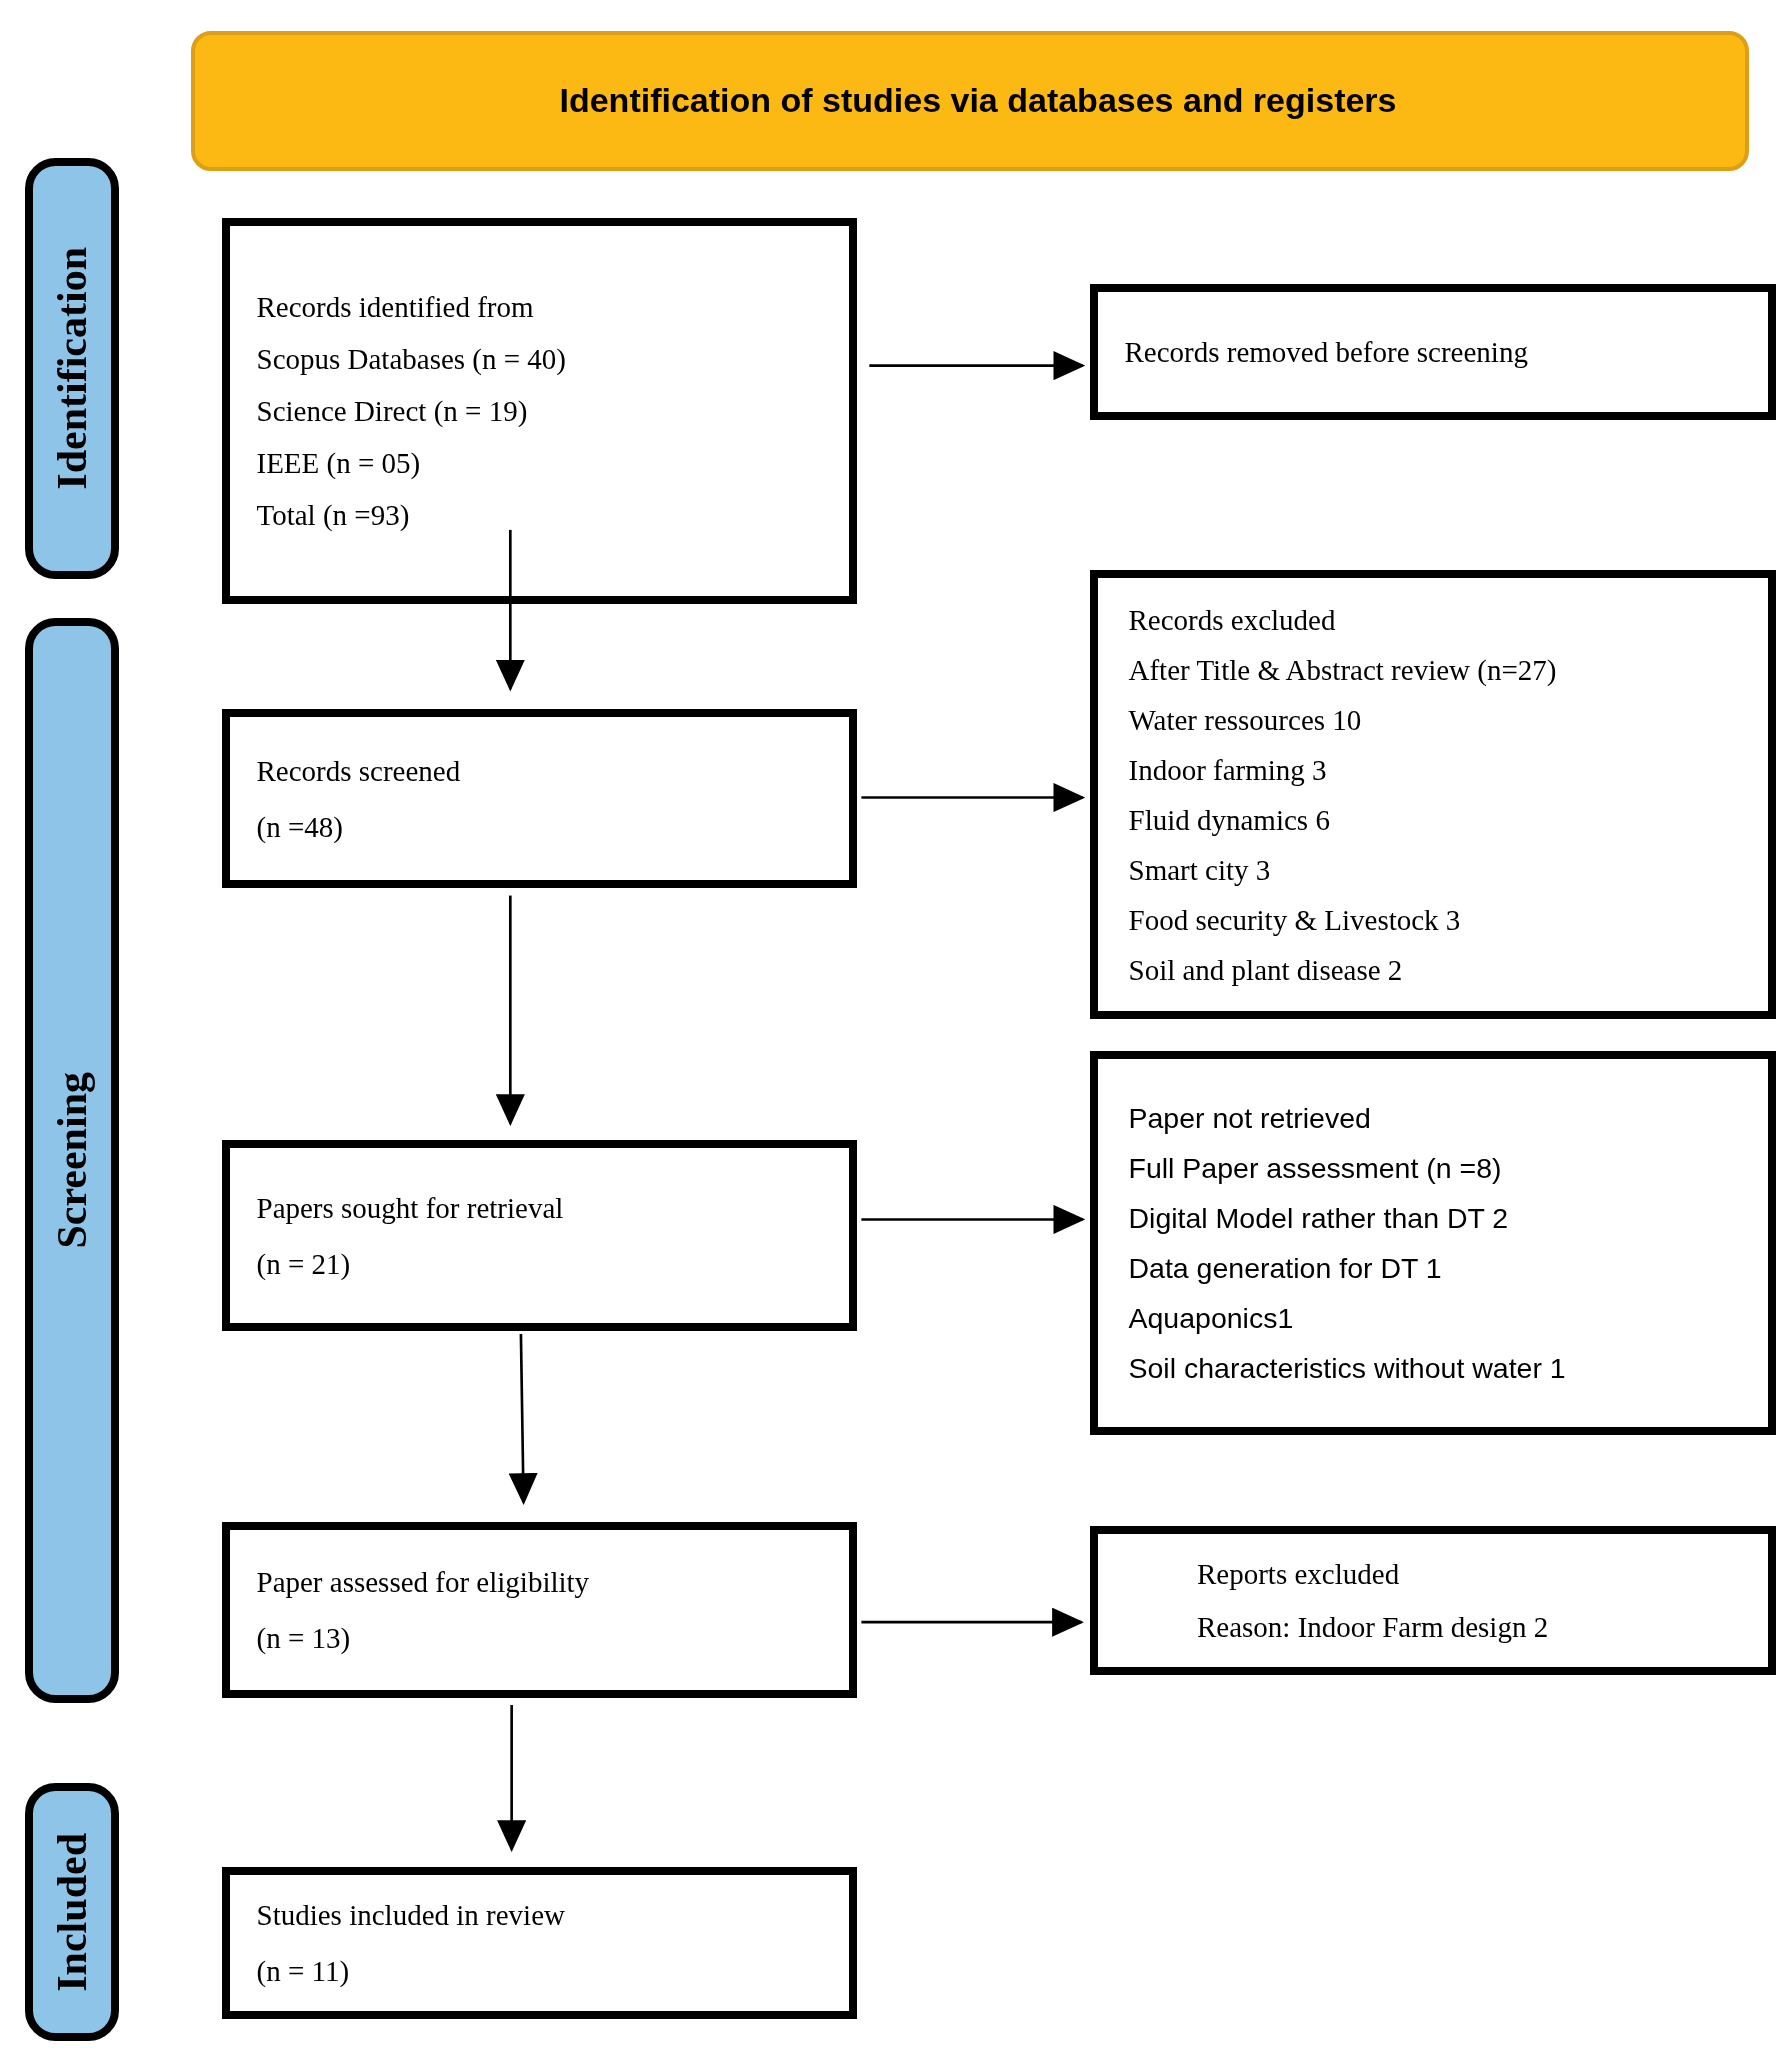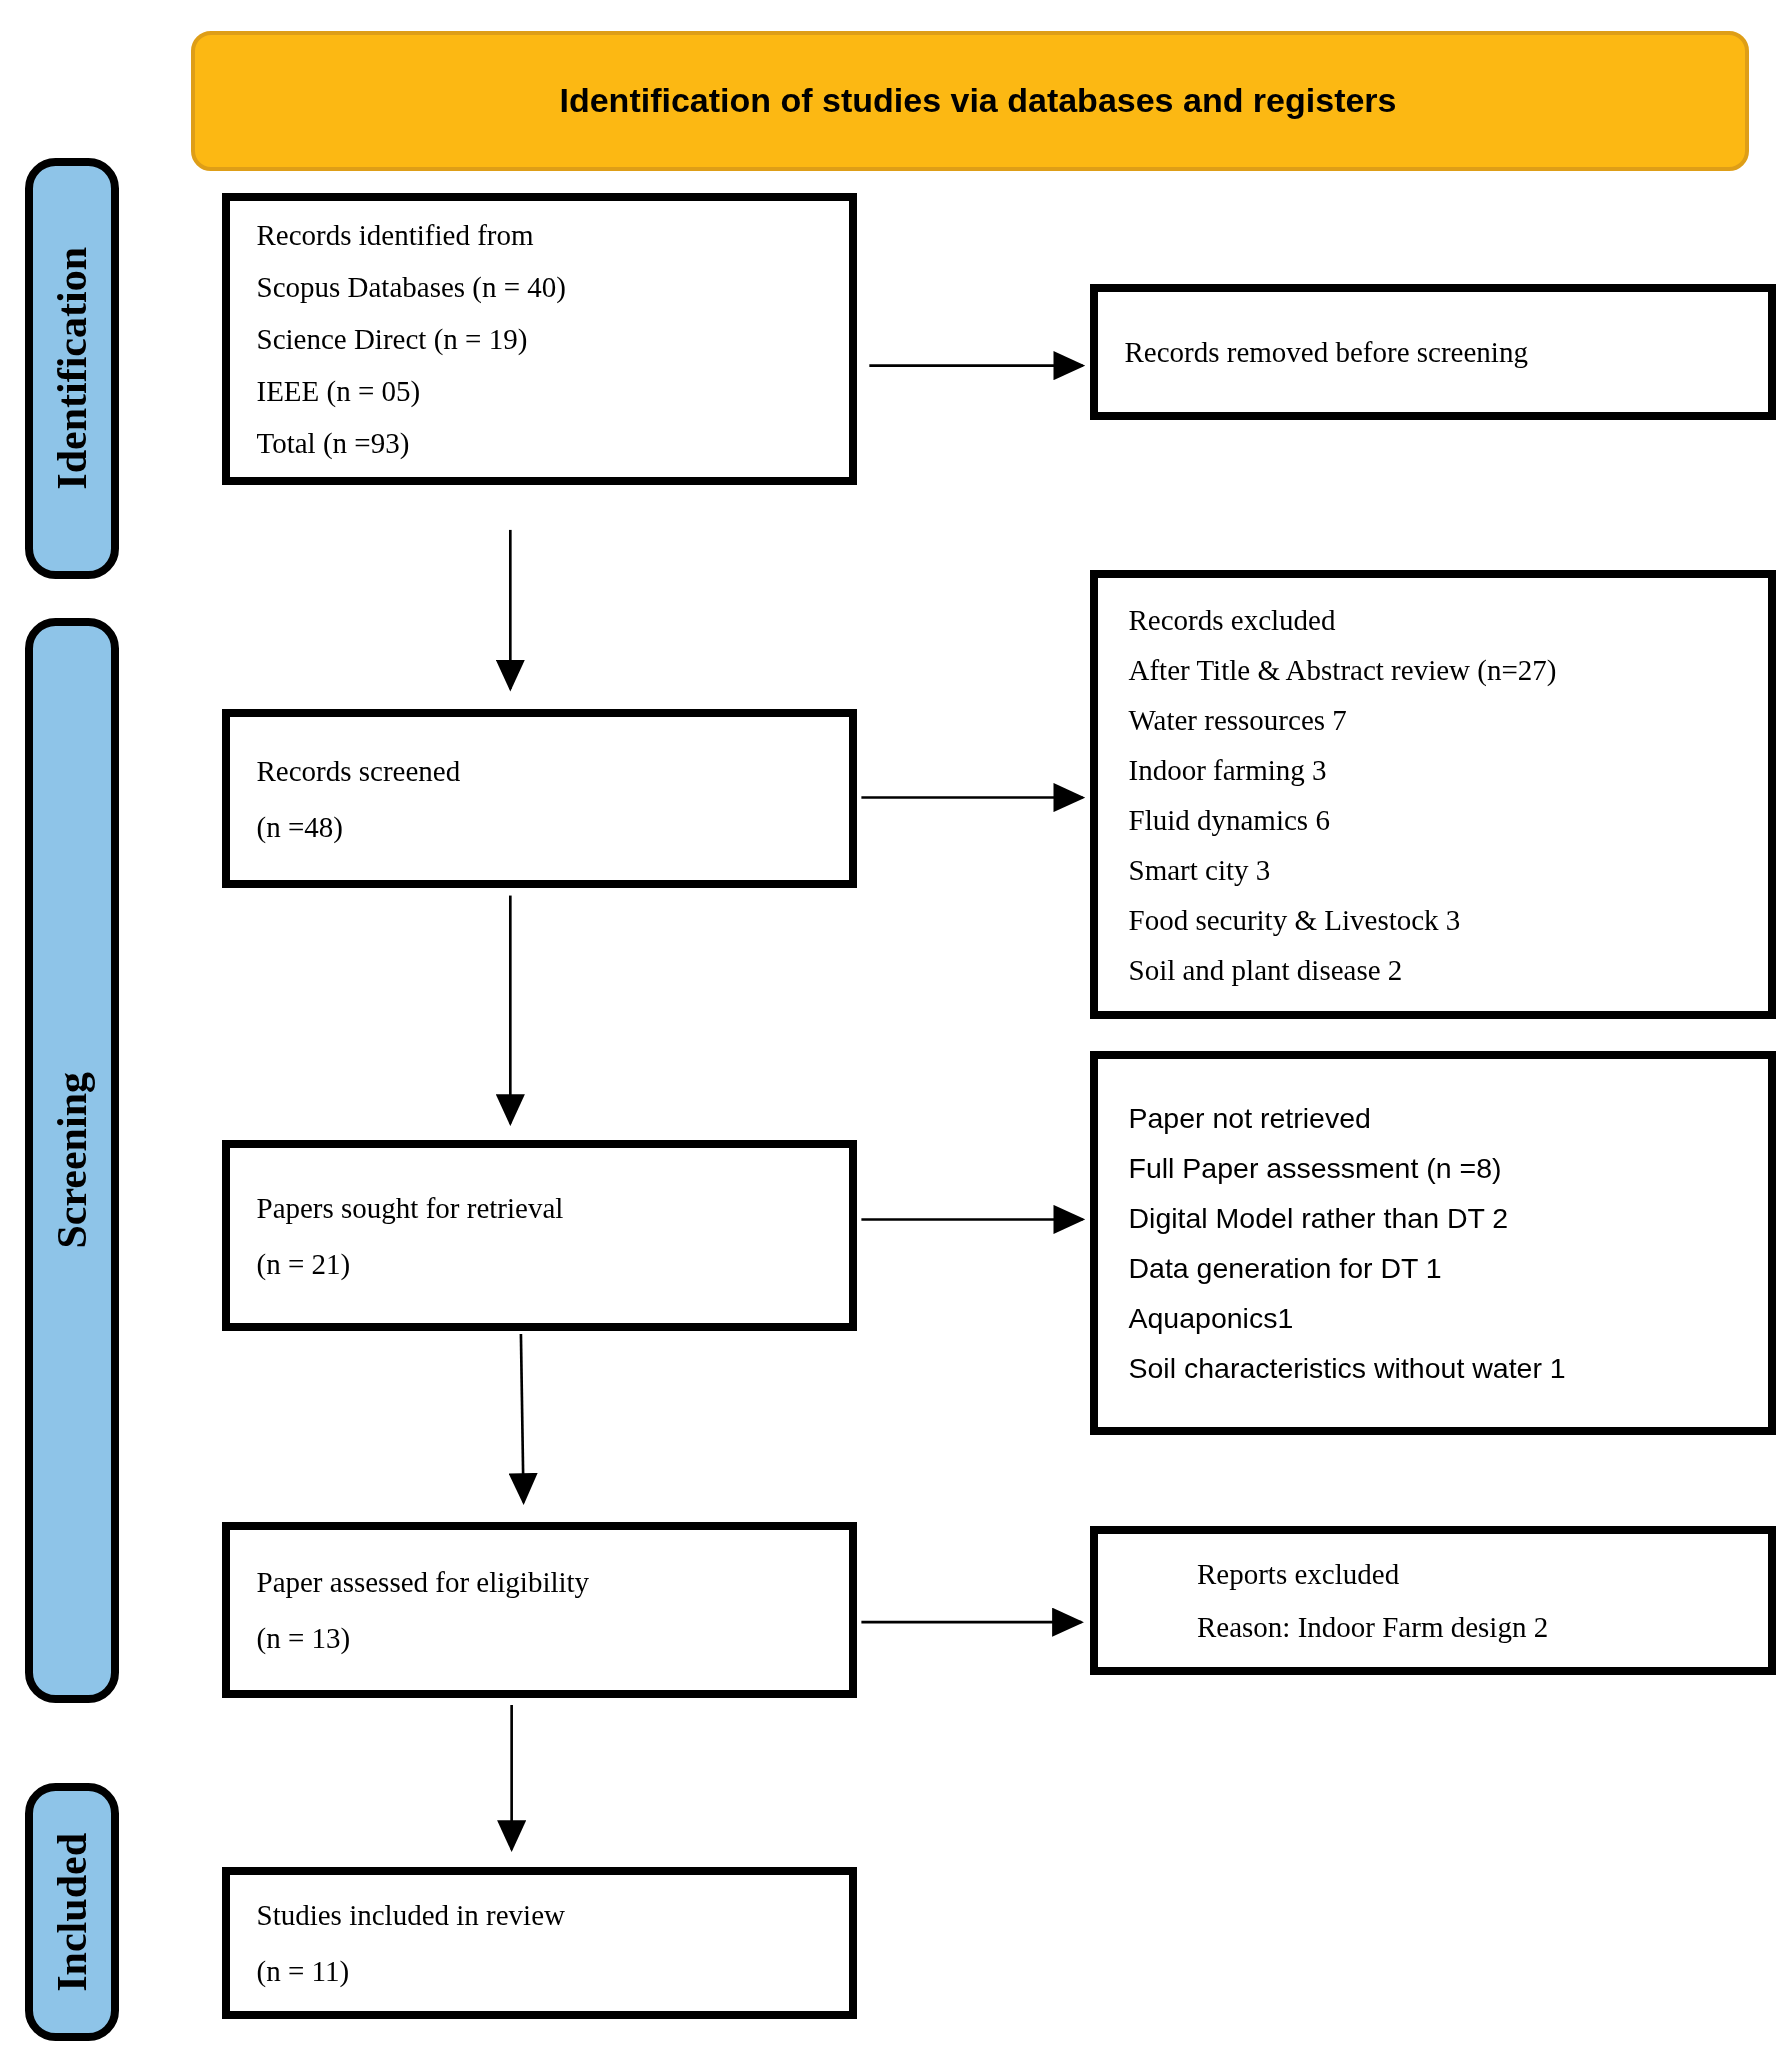--- a/index.html
+++ b/index.html
@@ -56,21 +56,21 @@
     background:#ffffff;
     border:8px solid #000;
     box-sizing:border-box;
     display:flex; flex-direction:column; justify-content:center;
     font-size:29px;
     line-height:52px;
     padding-left:26.5px; padding-right:6.6px;
   }
   .col-main{ left:222px; width:635px; }
   .col-side{ left:1090px; width:686px; }
-  #box-records-identified{ top:193px;  height:292px; }
+  #box-records-identified{ top:218px;  height:386px; }
   #box-records-removed{   top:284px;  height:136px; line-height:49px; }
   #box-records-screened{  top:709px; height:179px; line-height:56px; }
   #box-records-excluded{  top:570px;  height:449px; line-height:50px; padding-left:30.5px; }
   #box-papers-sought{     top:1140px; height:191px; line-height:56px; }
   #box-paper-not-retrieved{
     top:1051px; height:384px; line-height:50px; padding-left:30.5px;
     font-family:"Liberation Sans", sans-serif; font-size:28.5px;
   }
   #box-paper-assessed{    top:1522px; height:176px; line-height:56px; }
   #box-reports-excluded{  top:1526px; height:149px; line-height:53px; padding-left:99px; }
@@ -121,21 +121,21 @@
       <div>Studies included in review</div>
       <div>(n = 11)</div>
     </div>
 
   <div class="fbox col-side" id="box-records-removed">
       <div>Records removed before screening</div>
     </div>
   <div class="fbox col-side" id="box-records-excluded">
       <div>Records excluded</div>
       <div>After Title &amp; Abstract review (n=27)</div>
-      <div>Water ressources 7</div>
+      <div>Water ressources 10</div>
       <div>Indoor farming 3</div>
       <div>Fluid dynamics 6</div>
       <div>Smart city 3</div>
       <div>Food security &amp; Livestock 3</div>
       <div>Soil and plant disease 2</div>
     </div>
   <div class="fbox col-side" id="box-paper-not-retrieved">
       <div>Paper not retrieved</div>
       <div>Full Paper assessment (n =8)</div>
       <div>Digital Model rather than DT 2</div>

